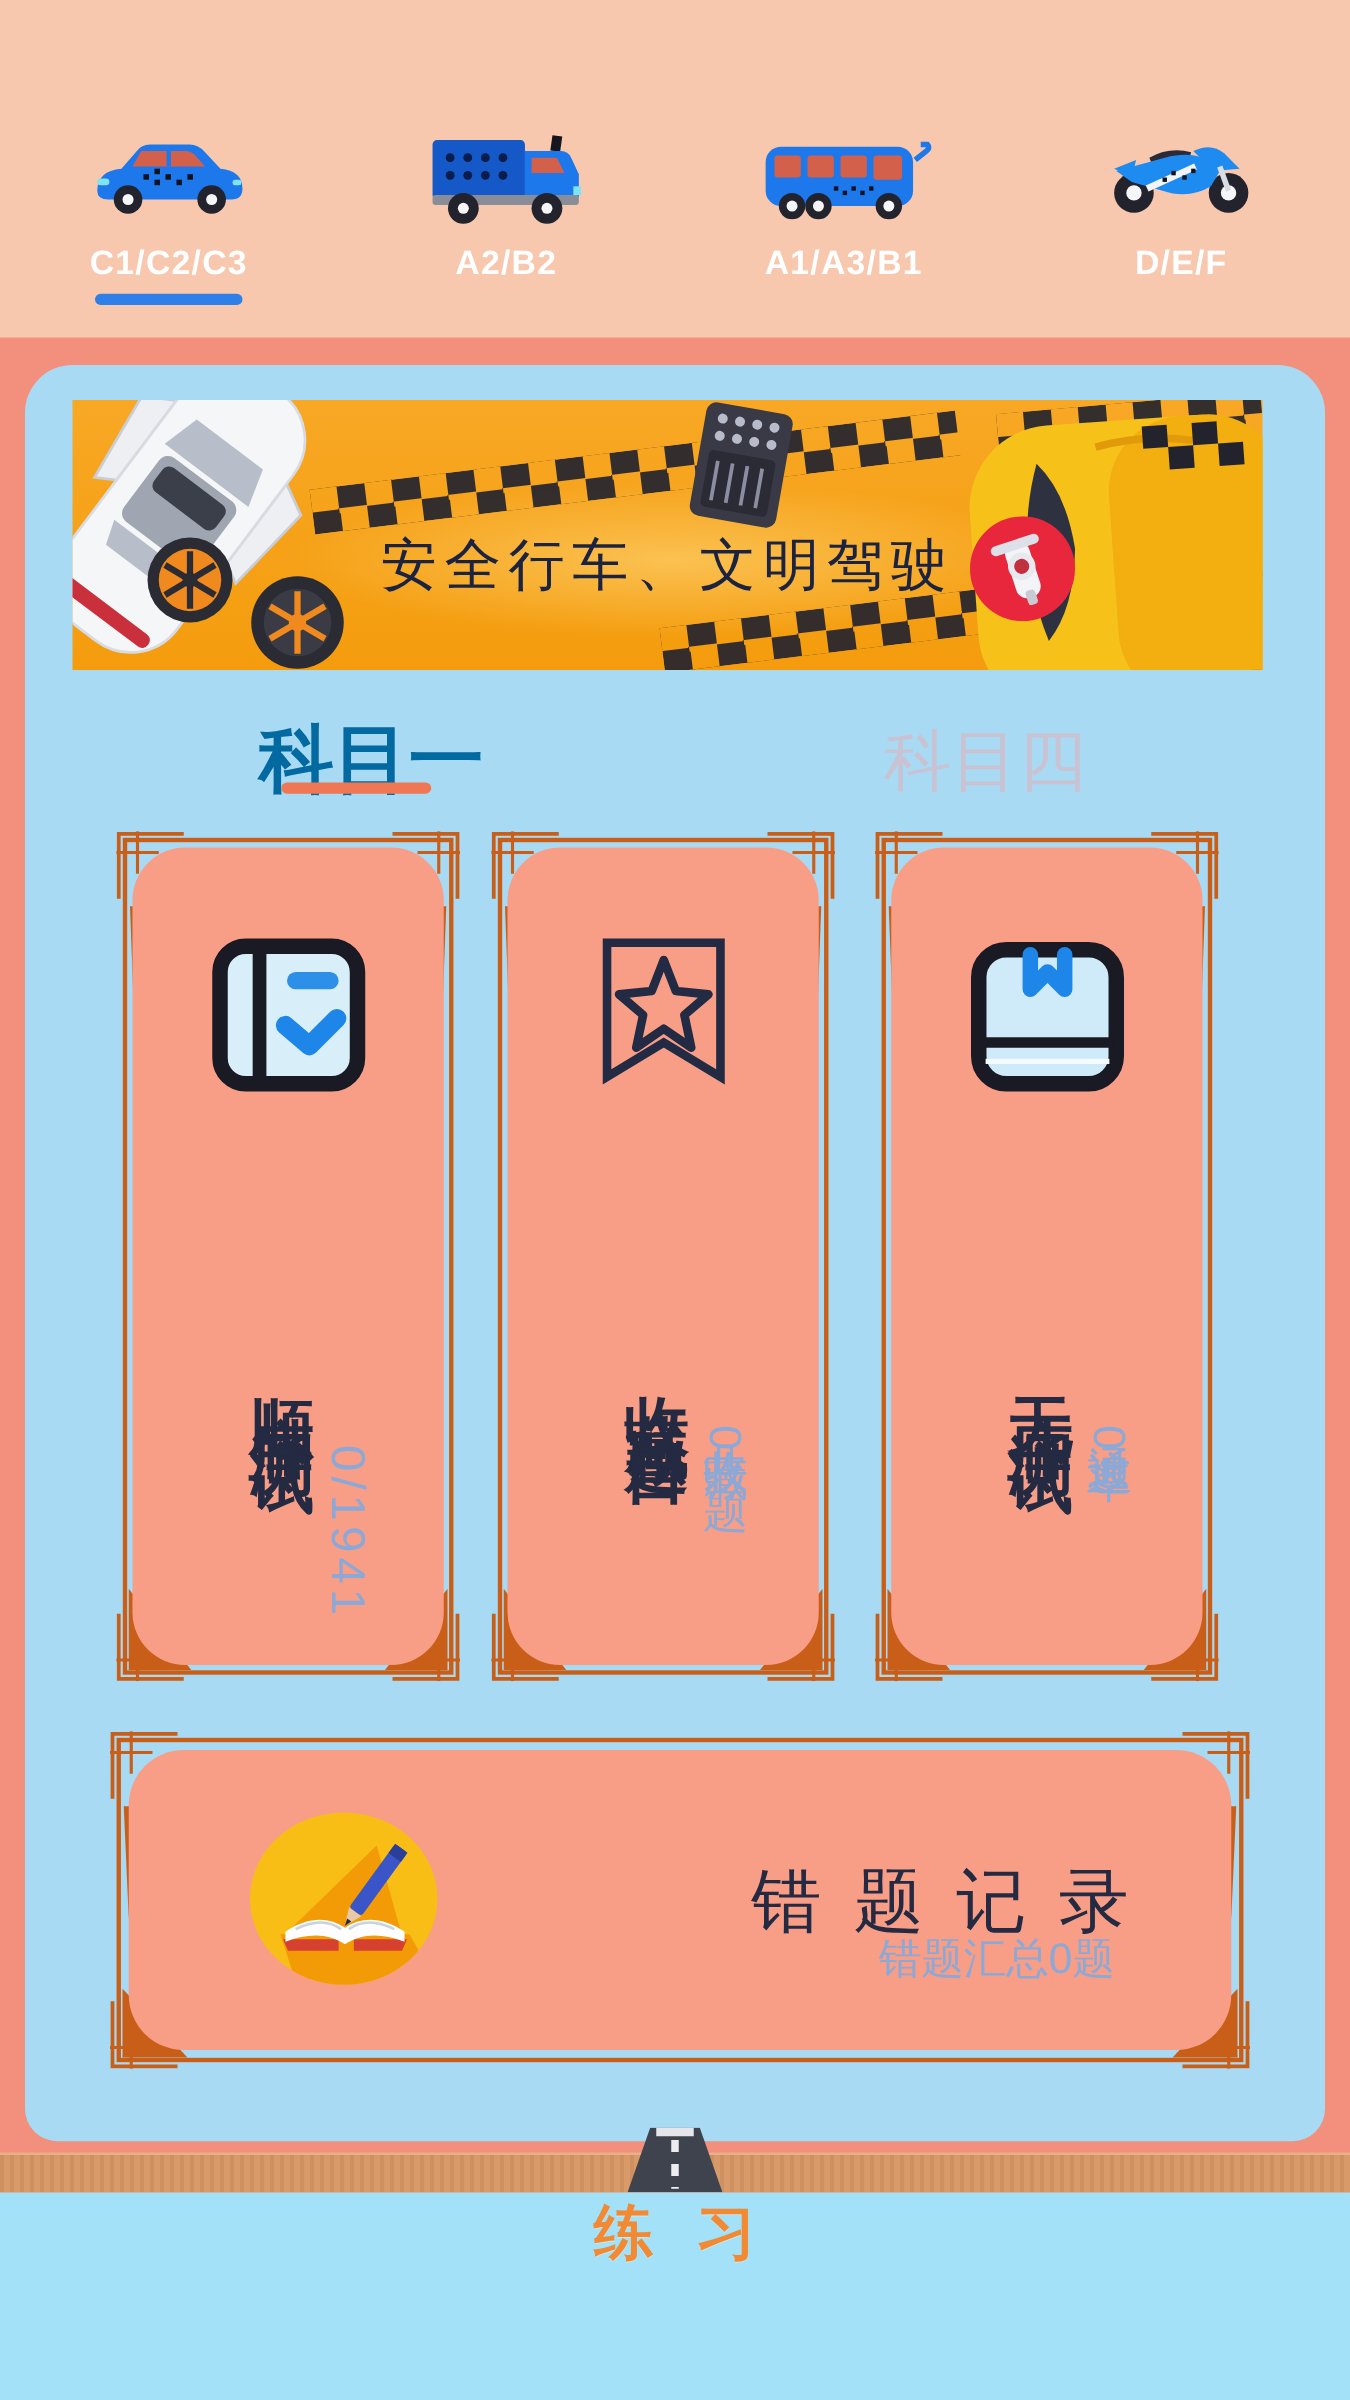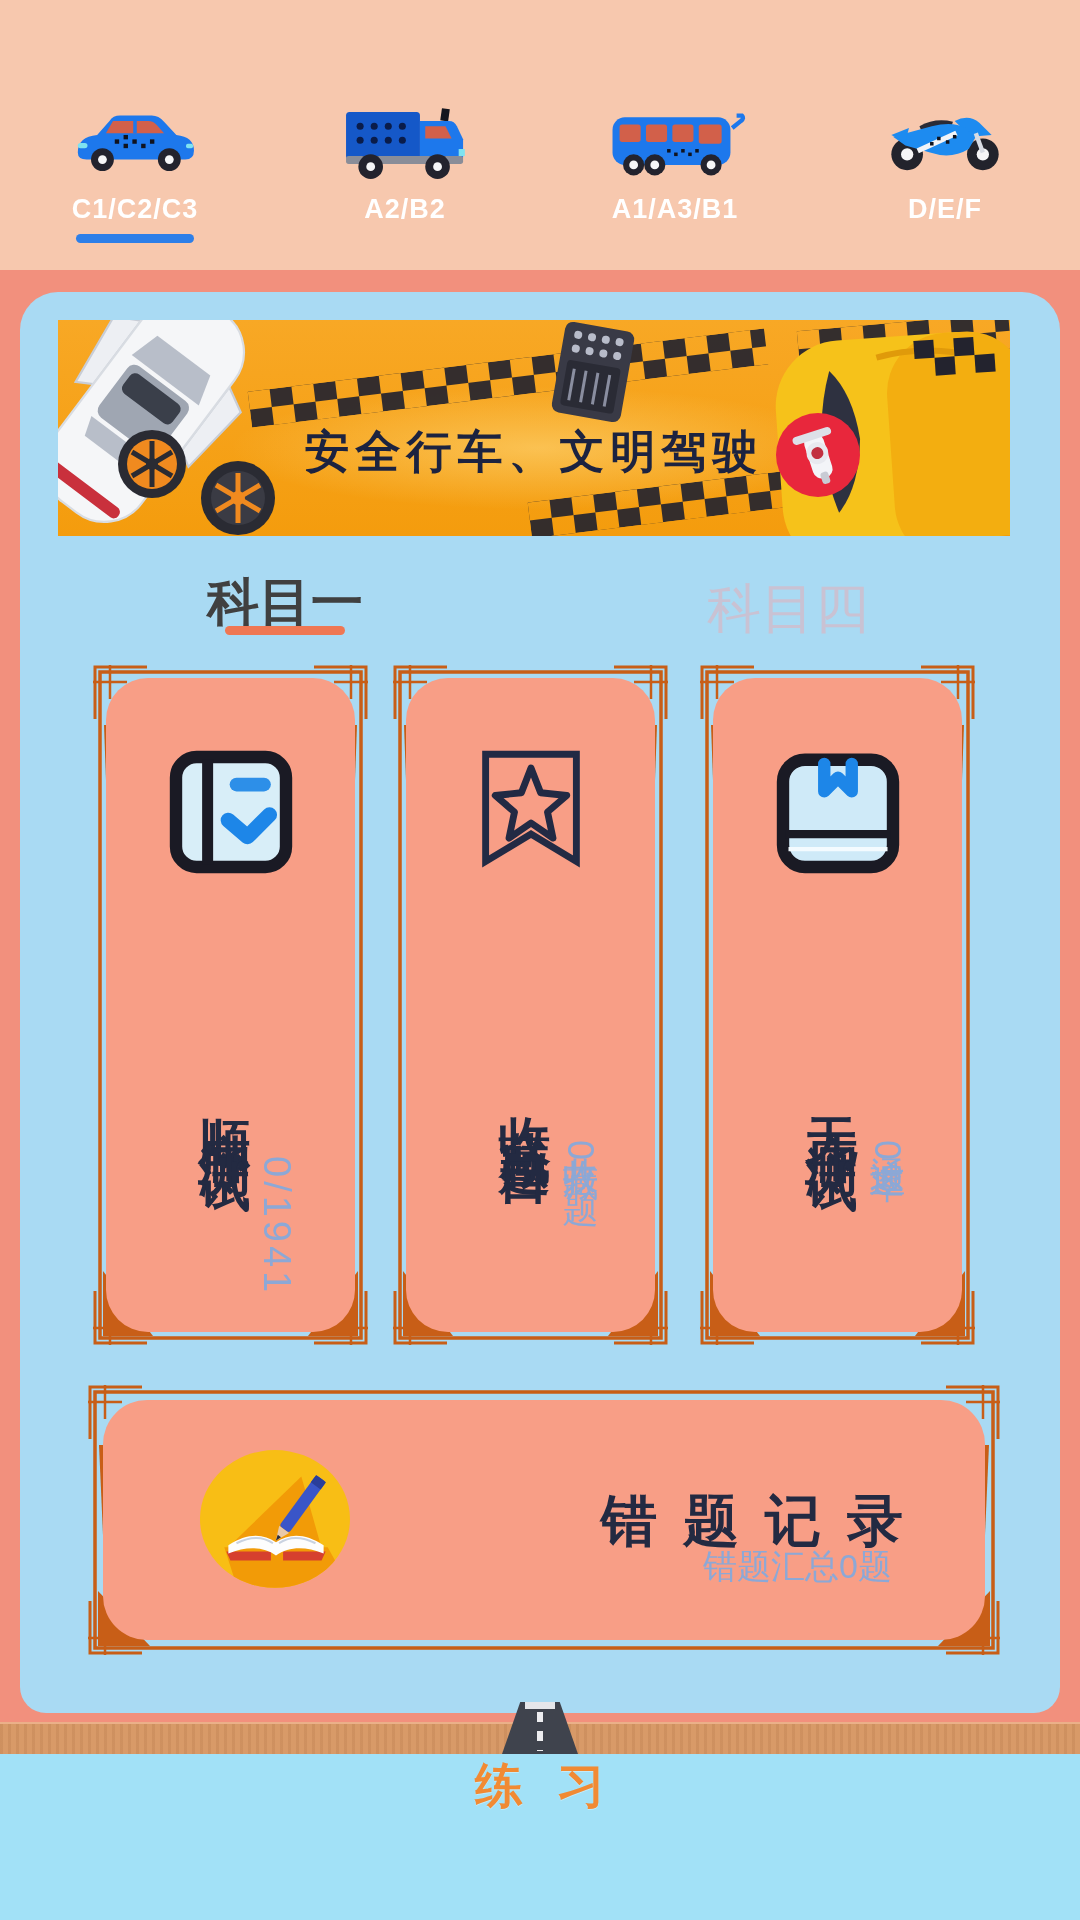--- a/index.html
+++ b/index.html
@@ -33,24 +33,24 @@
   .chkB{left:470px;top:152px;width:500px}
   .chkC{left:740px;top:2px;width:212px;transform:rotate(-5deg)}
   .glow{position:absolute;left:170px;top:66px;width:620px;height:124px;
     background:radial-gradient(ellipse at center,rgba(255,220,130,.55),rgba(255,220,130,0) 70%)}
   .whitecar{position:absolute;left:-34px;top:-44px;width:240px;height:265px;transform:rotate(37deg)}
   .tires{position:absolute;left:28px;top:96px;width:240px;height:130px}
   .toolbox{position:absolute;left:498px;top:4px;width:74px;height:96px;transform:rotate(10deg)}
   .taxi{position:absolute;left:712px;top:12px;width:268px;height:210px;transform:rotate(-4deg)}
   .scoot{position:absolute;left:718px;top:93px;width:84px;height:84px}
   .slogan{position:absolute;left:0;right:0;top:102px;text-align:center;color:#1C2340;
-    font-family:var(--f-serif);font-size:45px;font-weight:700;letter-spacing:6px}
-
-  
-  .tab1{position:absolute;left:187px;top:276px;font-size:52px;font-weight:800;color:#404040;cursor:pointer}
+    font-family:var(--f-serif);font-size:45px;font-weight:400;letter-spacing:6px}
+
+  
+  .tab1{position:absolute;left:187px;top:276px;font-size:60px;font-weight:800;color:#0369a1;cursor:pointer}
   .tab1-underline{position:absolute;left:205px;top:334px;width:120px;height:9px;border-radius:5px;
     background:var(--tab_underline,#EF7753)}
   .tab2{position:absolute;left:687px;top:281px;font-size:54px;font-weight:400;color:#C9C2D3;cursor:pointer}
 
   
   .card{position:absolute;top:373px;width:275px;height:680px;cursor:pointer}
   .card.c0{left:73px}.card.c1{left:373px}.card.c2{left:680px}
   .frame{position:absolute;inset:0;width:100%;height:100%}
   .card-inner{position:absolute;inset:13px;border-radius:42px;background:var(--card_bg,#F89E86)}
   .card-icon{position:absolute;left:50%;top:60px;transform:translateX(-50%);width:132px;height:148px}
@@ -59,21 +59,21 @@
     font-family:var(--f-serif);font-size:52px;font-weight:800;letter-spacing:14px;color:#232A42}
   .card-sub{position:absolute;left:60%;top:450px;font-size:36px;letter-spacing:4px;
     color:var(--subtle_blue,#8CA8D6)}
   .card.c0 .card-sub{top:478px;font-size:38px}
 
   
   .wrong{position:absolute;left:68px;top:1093px;width:912px;height:270px;cursor:pointer}
   .wrong-inner{position:absolute;inset:15px;border-radius:44px;background:var(--card_bg,#F89E86)}
   .wrong-icon{position:absolute;left:88px;top:46px;width:172px;height:152px}
   .wrong-title{position:absolute;left:498px;top:84px;font-family:var(--f-serif);
-    font-size:56px;font-weight:700;letter-spacing:26px;color:#232A42;white-space:nowrap}
+    font-size:56px;font-weight:400;letter-spacing:26px;color:#232A42;white-space:nowrap}
   .wrong-sub{position:absolute;left:600px;top:144px;font-size:34px;color:var(--subtle_blue,#8CA8D6);white-space:nowrap}
 
   
   .roadband{position:absolute;left:0;top:1722px;width:1080px;height:32px;background:#D89A68;
     background-image:repeating-linear-gradient(90deg,rgba(120,60,20,.10) 0 3px,transparent 3px 8px);
     border-top:2px solid #EBB089}
   .road{position:absolute;left:502px;top:1702px;width:76px;height:52px;background:#3F434D;
     clip-path:polygon(24% 0,76% 0,100% 100%,0 100%)}
   .road::before{content:"";position:absolute;left:50%;top:0;transform:translateX(-50%);
     width:30px;height:7px;background:#E6E6EA}

